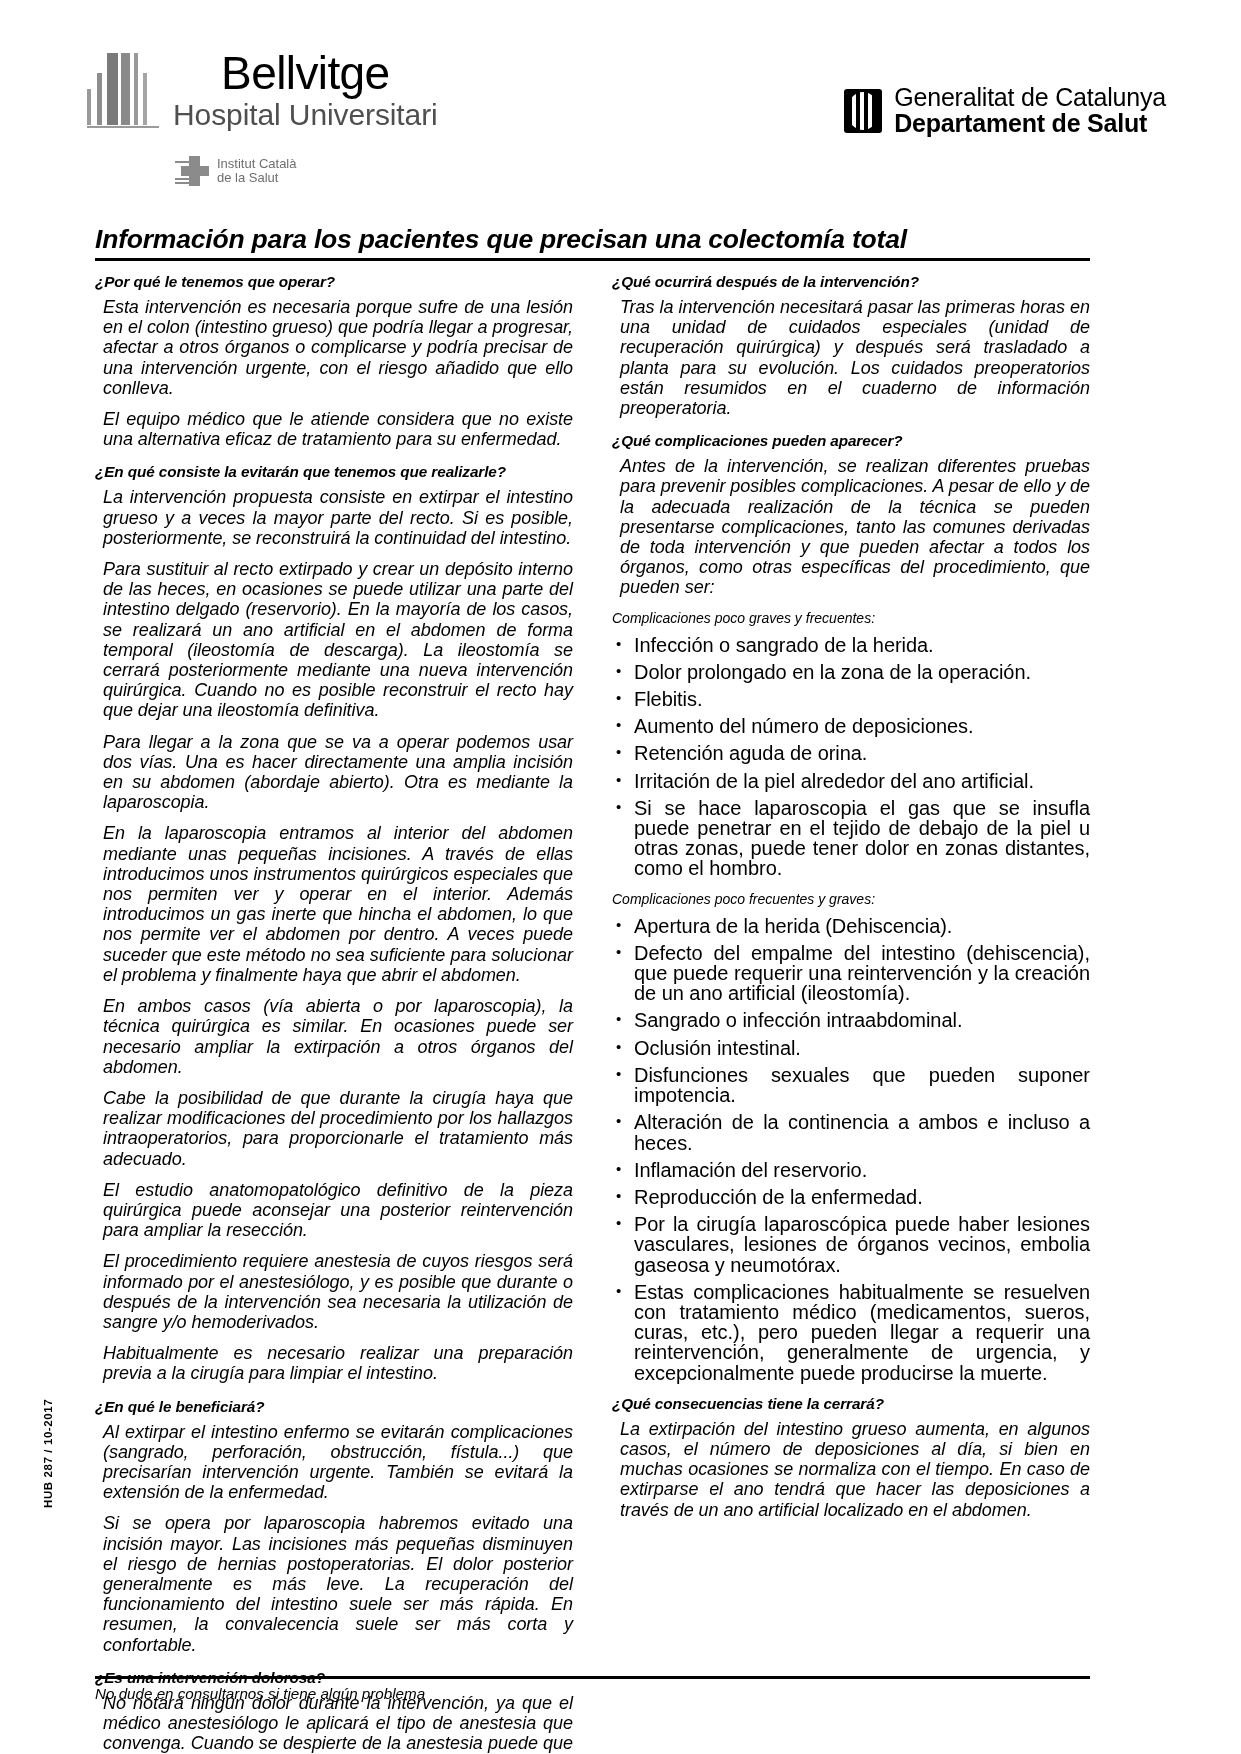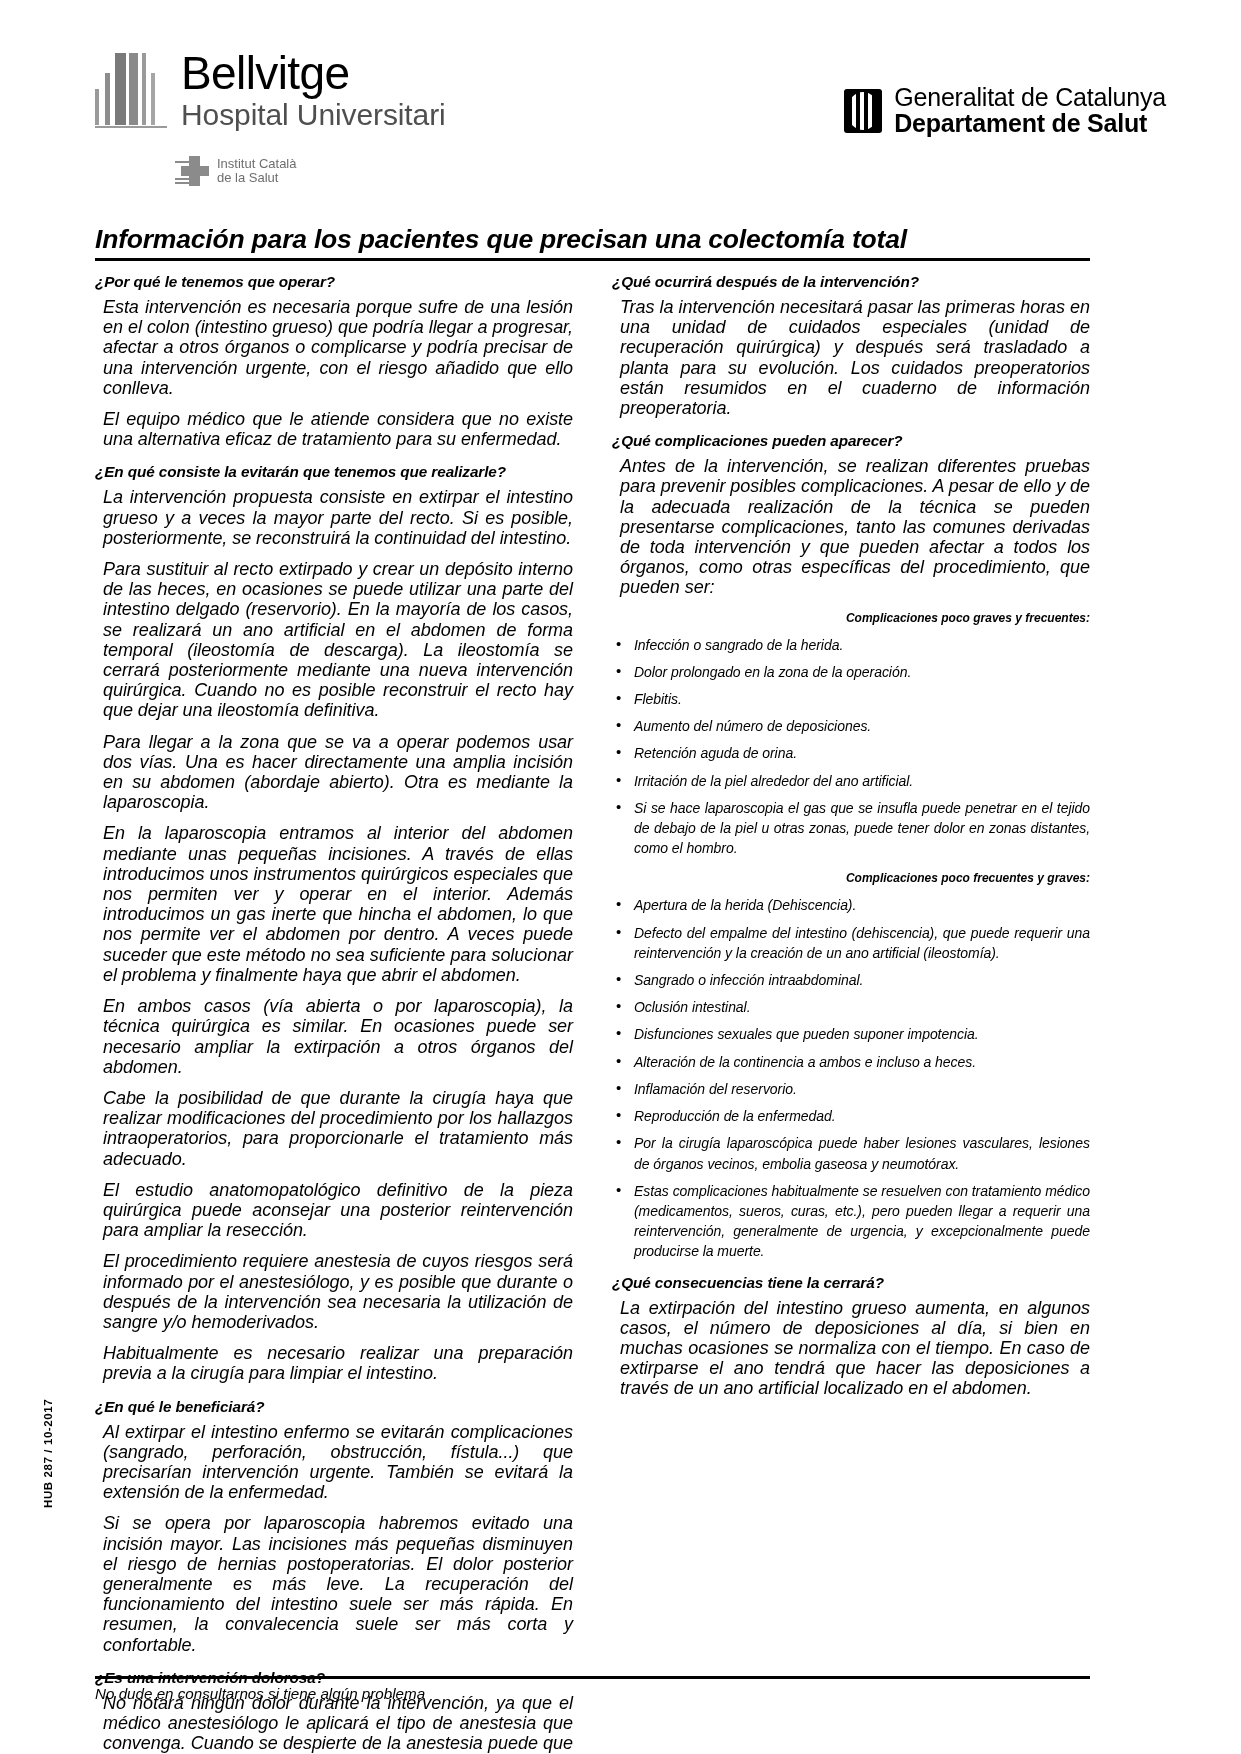--- a/index.html
+++ b/index.html
@@ -18,23 +18,24 @@
 
   
   .header {
     position: absolute;
     left: 0; top: 0;
     width: 1241px;
     height: 195px;
   }
   .hub-logo {
     position: absolute;
-    left: 95px; top: 48px;
+    left: 87px; top: 48px;
     display: flex;
     align-items: flex-start;
+    text-align: center;
   }
   .hub-bars {
     width: 72px;
     height: 82px;
     position: relative;
     margin-right: 14px;
     margin-top: 6px;
   }
   .hub-bars i {
     position: absolute;
@@ -177,36 +178,34 @@
     font-size: 18px;
     font-style: italic;
     margin: 0 0 11px 8px;
     line-height: 20.2px;
     text-align: justify;
     letter-spacing: -0.05px;
   }
   p.body.last { margin-bottom: 13px; }
 
   h4.sub {
-    font-size: 12px;
-    font-weight: bold;
+    font-size: 14px;
+    font-weight: normal;
     font-style: italic;
     margin: 0 0 7px 0;
     line-height: 19px;
-    text-align: right;
   }
 
   ul.bul {
     list-style: none;
     margin: 0 0 11px 0;
     padding: 0;
   }
   ul.bul li {
-    font-size: 14px;
-    font-style: italic;
+    font-size: 20px;
     line-height: 20.2px;
     text-align: justify;
     position: relative;
     padding-left: 22px;
     margin-bottom: 7px;
     letter-spacing: -0.05px;
   }
   ul.bul li::before {
     content: "\2022";
     position: absolute;

